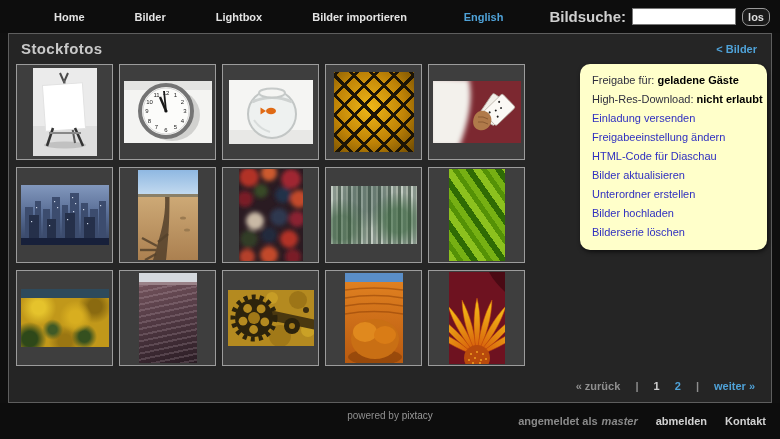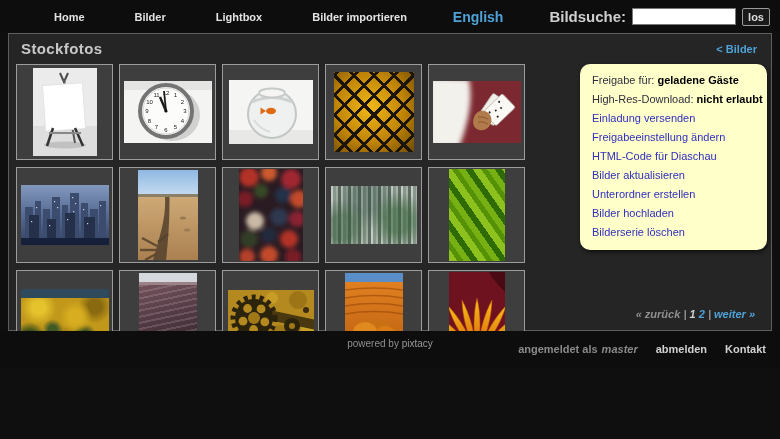--- a/index.html
+++ b/index.html
@@ -5,28 +5,28 @@
   * { margin:0; padding:0; box-sizing:border-box; }
   html,body { width:780px; height:439px; overflow:hidden; background:#0f0f0f;
     font-family:"Liberation Sans", sans-serif; }
   a { text-decoration:none; cursor:pointer; }
 
   
   .topbar { height:33px; display:flex; align-items:center; padding:0 10px 0 18px; background:#0d0d0d; }
   .menu { display:flex; }
   .menu a { color:#e3e3e3; font-size:11px; font-weight:bold; margin-right:14px;margin-left:36px; }
   .tb-spacer { flex:1; }
-  .lang-link { color:#4fa2d8; font-size:14px; font-weight:bold; margin-right:46px; }
+  .lang-link { color:#4fa2d8; font-size:11px; font-weight:bold; margin-right:46px; }
   .search-label { color:#cfcfcf; font-size:15px; font-weight:bold; margin-right:6px; }
   .search-input { width:104px; height:17px; border:1px solid #777; background:#fff; font-size:11px; padding:1px 3px; }
   .go-btn { margin-left:6px; height:18px; background:#1a1a1a; color:#dedede; border:1px solid #9a9a9a;
-    border-radius:2px; font-size:11px; font-weight:bold; padding:0 5px; cursor:pointer; }
-
-  
-  .panel { position:relative; margin:0 8px; height:298px; background:#252525; border:1px solid #5e5e5e; }
+    border-radius:7px; font-size:11px; font-weight:bold; padding:0 5px; cursor:pointer; }
+
+  
+  .panel { position:relative; margin:0 8px; height:370px; background:#252525; border:1px solid #5e5e5e; }
   .panel-title { position:absolute; left:12px; top:6px; font-size:15px; font-weight:bold; color:#c9c9c9; letter-spacing:.4px; }
   .back-link { position:absolute; right:14px; top:9px; font-size:11px; font-weight:bold; color:#4fa2d8; }
 
   
   .grid { position:absolute; left:7px; top:30px; display:grid;
     grid-template-columns:repeat(5,97px); grid-auto-rows:96px; column-gap:6px; row-gap:7px; }
   .cell { background:#3e3e3e; border:1px solid #9c9c9c; display:flex; align-items:center; justify-content:center; cursor:pointer; overflow:hidden; }
   .ph { display:block; }
 
   
@@ -57,21 +57,21 @@
 
   
   .note { position:absolute; right:4px; top:30px; width:187px; background:#ffffca;
     border-radius:10px; padding:7px 12px 8px; box-shadow:1px 2px 4px rgba(0,0,0,.6); }
   .note-line { font-size:11px; line-height:19px; color:#2e2e3e; white-space:nowrap; }
   .note-line b { color:#000; }
   .note a { display:block; font-size:11px; line-height:19px; color:#2f2fc0; white-space:nowrap; }
 
   
   .pagination { position:absolute; right:16px; bottom:10px; font-size:11px; font-weight:bold; color:#8f8f8f; }
-  .pagination span, .pagination a { margin-left:0;font-style:italic; }
+  .pagination span, .pagination a { margin-left:12px; }
   .pg-current { color:#cfcfcf; }
   .pagination a { color:#4fa2d8; }
 
   
   .footer { position:relative; height:36px; background:#0d0d0d; }
   .powered { position:absolute; left:50%; transform:translateX(-50%); top:7px; font-size:10px; color:#8f8f8f; }
   .powered b { font-weight:normal; color:#9a9a9a; }
   .session { position:absolute; right:14px; top:12px; font-size:11px; font-weight:bold; color:#8a8a8a; display:flex; align-items:baseline; }
   .session .user { font-style:italic; margin-left:4px; }
   .session a { color:#d2d2d2; margin-left:18px; }

